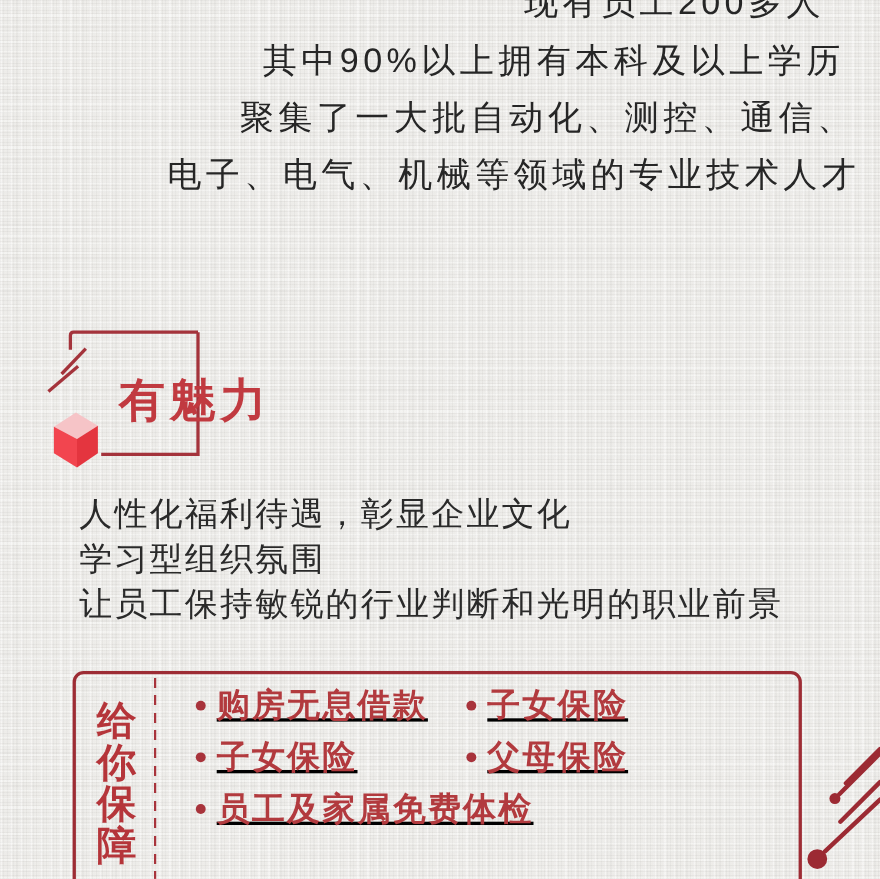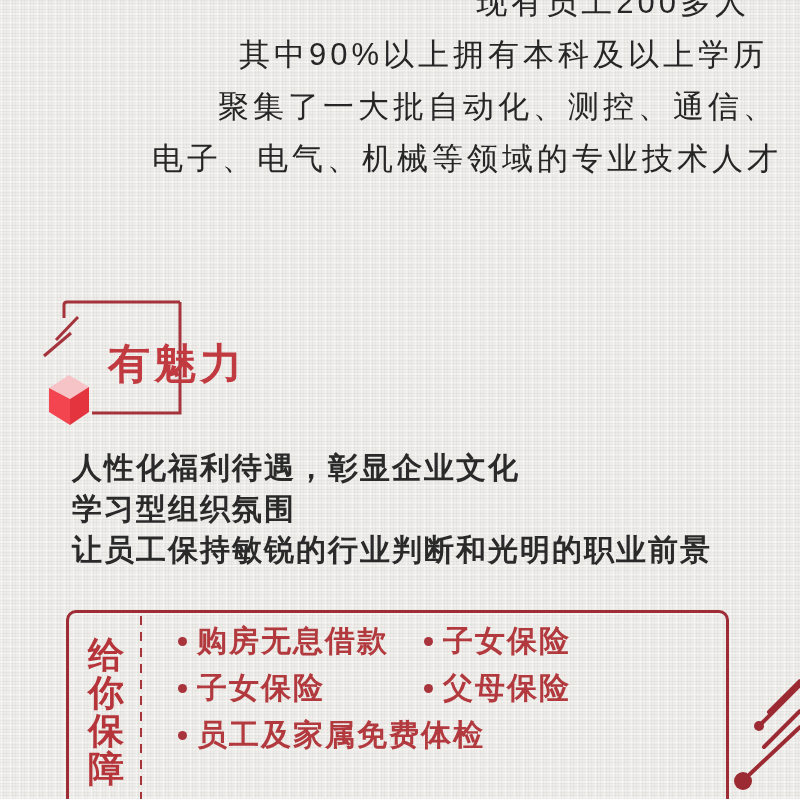--- a/index.html
+++ b/index.html
@@ -28,40 +28,40 @@
   
   .emblem{position:absolute;left:40px;top:295px;width:200px;height:140px;}
   .section-title{
     position:absolute;left:92px;top:336px;font-size:42px;font-weight:bold;
     letter-spacing:4px;color:#c13a40;white-space:nowrap;margin-left:16px;
   }
   
   .body-text{position:absolute;left:72px;top:447px;}
   .body-text .line{
     font-size:30px;line-height:41px;letter-spacing:2px;color:#2a2a2a;
-    font-weight:700;white-space:nowrap;
+    font-weight:400;white-space:nowrap;
   }
   
   .benefit-box{
     position:absolute;left:66px;top:610px;width:657px;height:230px;
     border:3px solid #9d2c34;border-radius:10px;
   }
   .benefit-divider{
     position:absolute;left:140px;top:616px;width:2px;height:183px;
     background:repeating-linear-gradient(180deg,#a8343c 0 9px,transparent 9px 16px);
   }
   .benefit-label{
     position:absolute;left:86px;top:636px;width:40px;
     display:flex;flex-direction:column;align-items:center;
   }
   .benefit-label .ch{
     font-size:36px;line-height:38px;font-weight:bold;color:#b5353a;
   }
   .benefit-rows{position:absolute;left:178px;top:618px;width:560px;}
-  .b-row{display:flex;height:47px;align-items:center;}
+  .b-row{display:flex;height:47px;align-items:center;text-decoration:underline;}
   .b-item{
     display:flex;align-items:center;font-size:30px;font-weight:bold;
     letter-spacing:2px;color:#b23a3e;white-space:nowrap;
   }
   .b-item.col1{width:246px;}
   .dot{
     width:9px;height:9px;border-radius:50%;background:#a8333b;
     margin-right:10px;flex:0 0 auto;
   }
   

